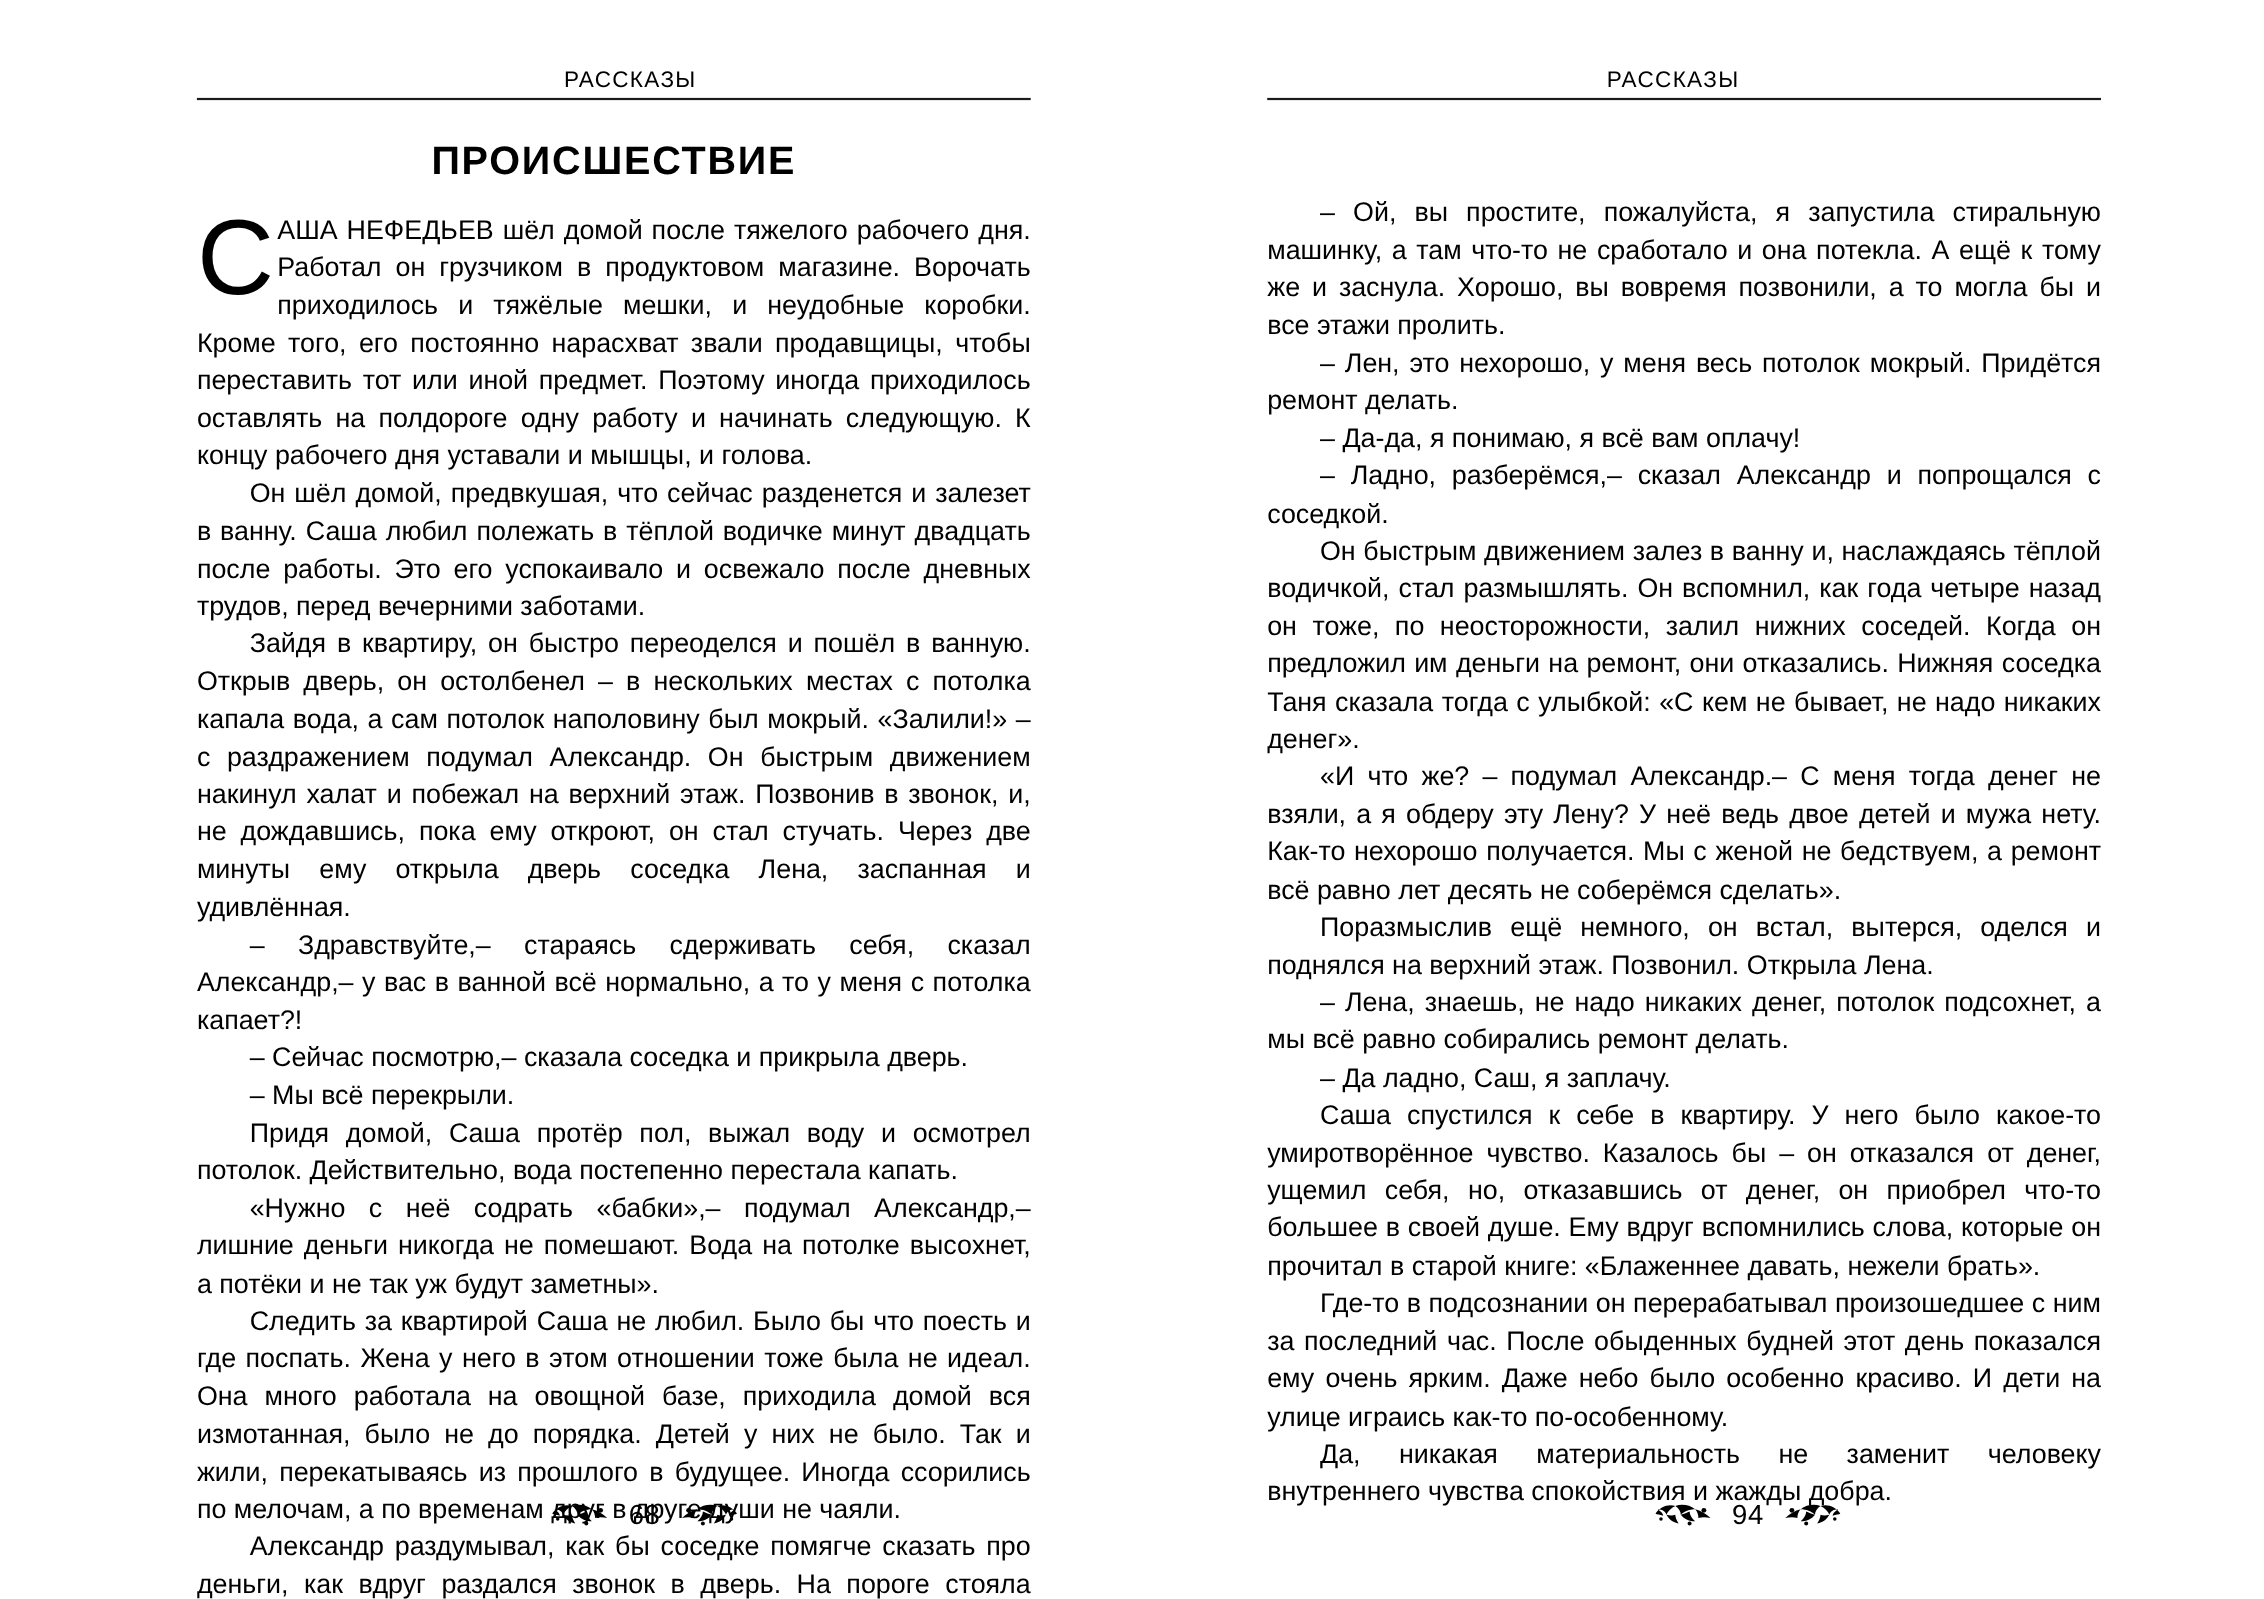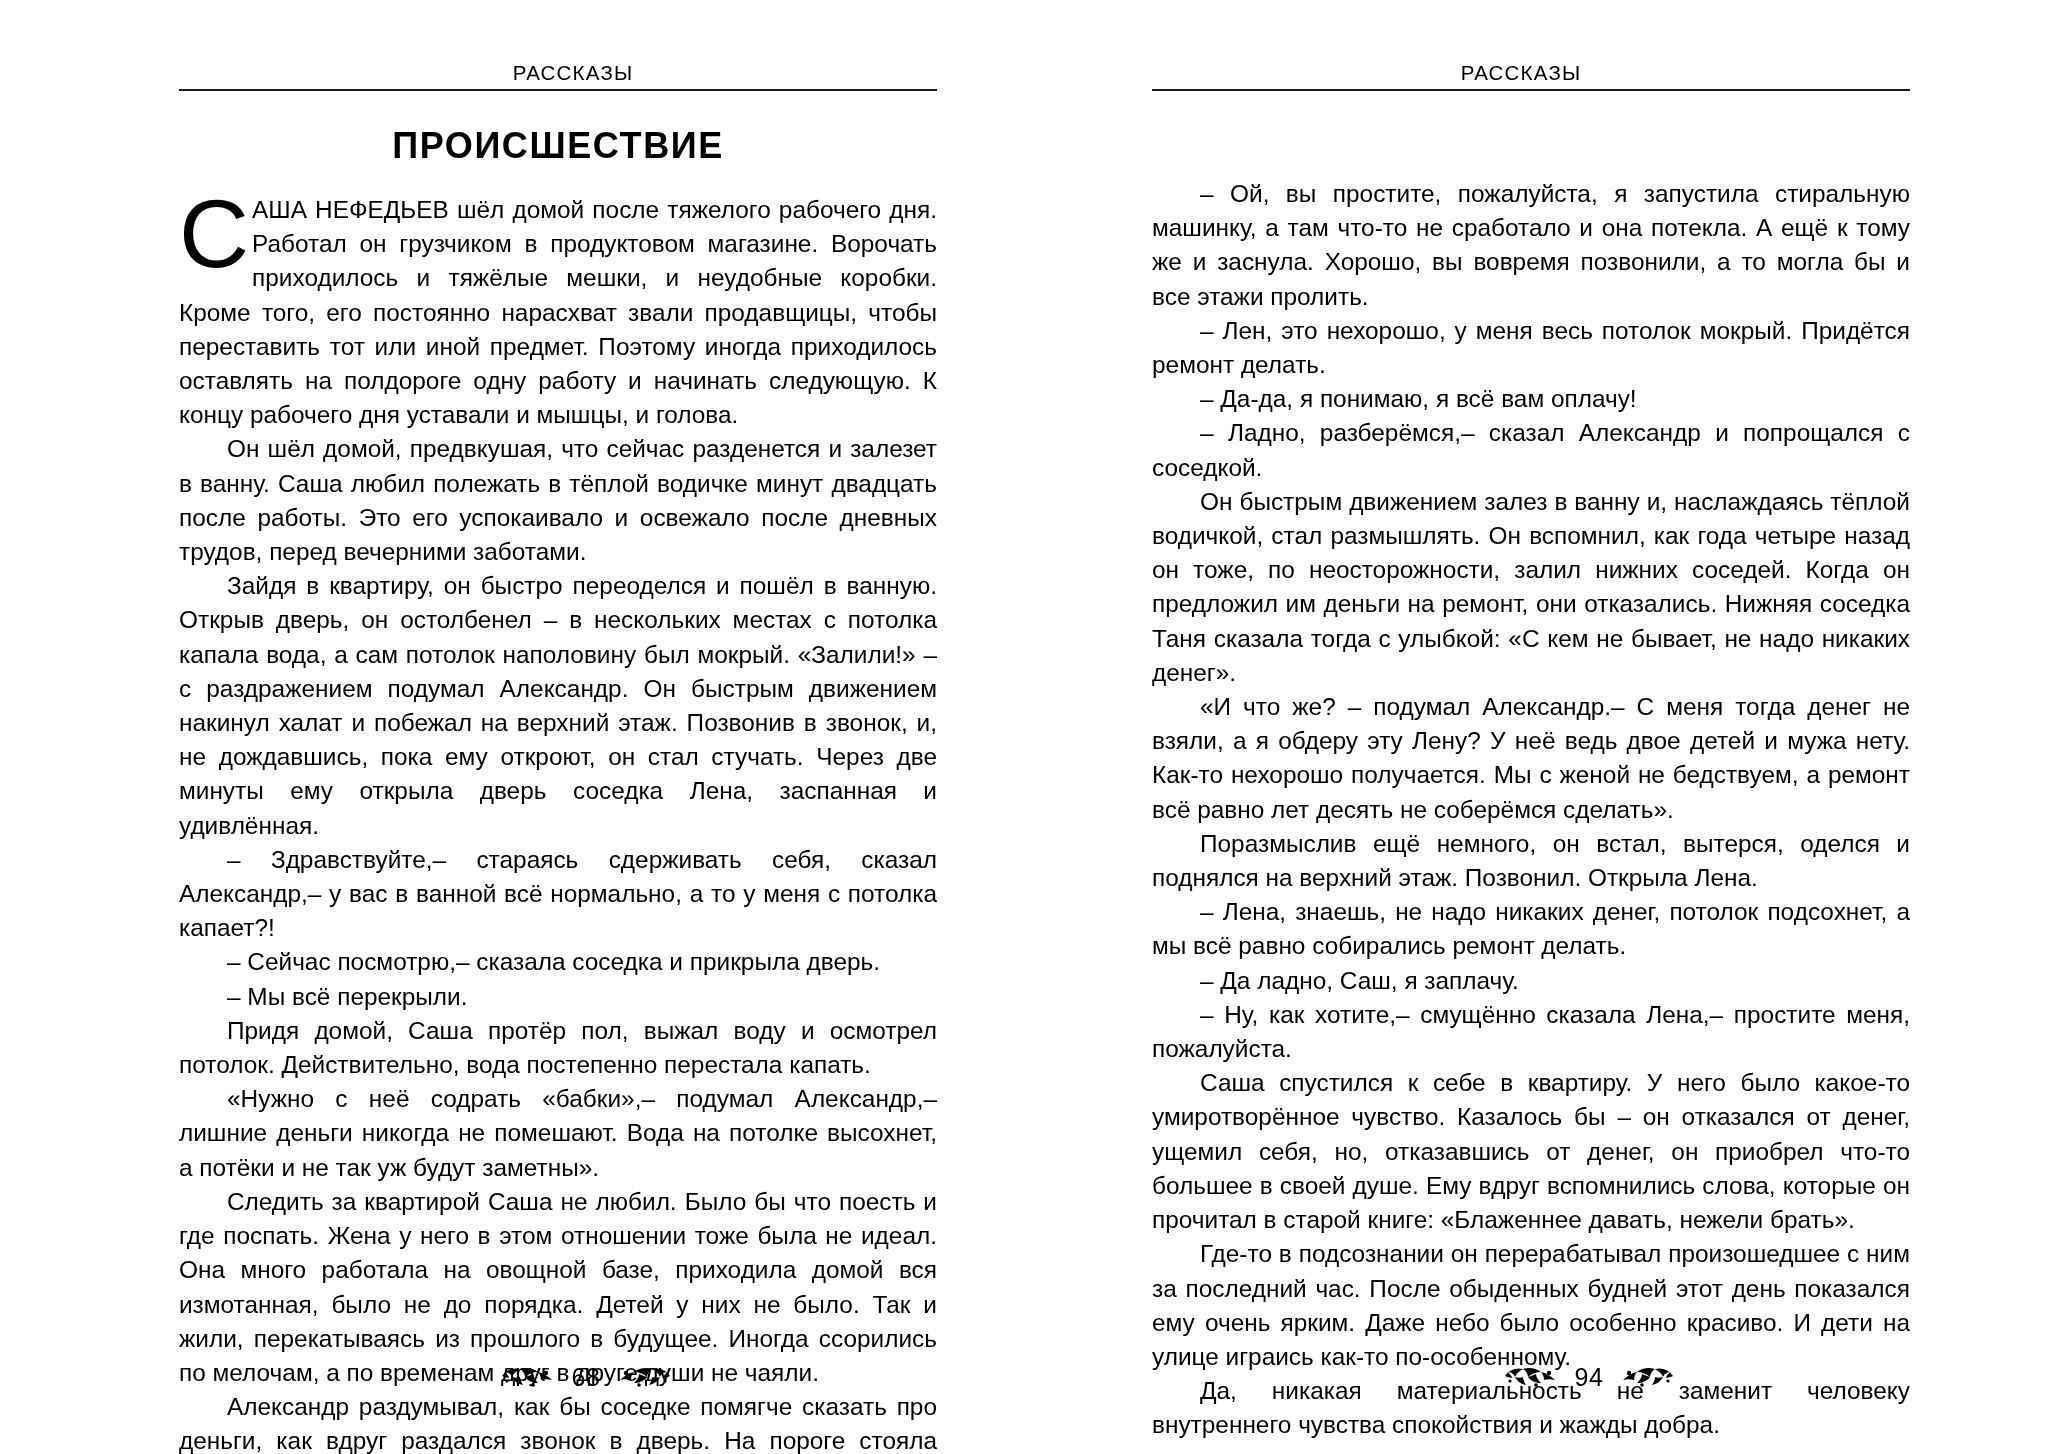--- a/index.html
+++ b/index.html
@@ -181,21 +181,20 @@
     <div class="col">
       <p>– Ой, вы простите, пожалуйста, я запустила стиральную машинку, а там что-то не сработало и она потекла. А ещё к тому же и заснула. Хорошо, вы вовремя позвонили, а то могла бы и все этажи пролить.</p>
       <p>– Лен, это нехорошо, у меня весь потолок мокрый. Придётся ремонт делать.</p>
       <p>– Да-да, я понимаю, я всё вам оплачу!</p>
       <p>– Ладно, разберёмся,– сказал Александр и попрощался с соседкой.</p>
       <p>Он быстрым движением залез в ванну и, наслаждаясь тёплой водичкой, стал размышлять. Он вспомнил, как года четыре назад он тоже, по неосторожности, залил нижних соседей. Когда он предложил им деньги на ремонт, они отказались. Нижняя соседка Таня сказала тогда с улыбкой: «С кем не бывает, не надо никаких денег».</p>
       <p>«И что же? – подумал Александр.– С меня тогда денег не взяли, а я обдеру эту Лену? У неё ведь двое детей и мужа нету. Как-то нехорошо получается. Мы с женой не бедствуем, а ремонт всё равно лет десять не соберёмся сделать».</p>
       <p>Поразмыслив ещё немного, он встал, вытерся, оделся и поднялся на верхний этаж. Позвонил. Открыла Лена.</p>
       <p>– Лена, знаешь, не надо никаких денег, потолок подсохнет, а мы всё равно собирались ремонт делать.</p>
       <p>– Да ладно, Саш, я заплачу.</p>
-      <p>– Ну, как хотите,– смущённо сказала Лена,– простите меня, пожалуйста.</p>
       <p>Саша спустился к себе в квартиру. У него было какое-то умиротворённое чувство. Казалось бы – он отказался от денег, ущемил себя, но, отказавшись от денег, он приобрел что-то большее в своей душе. Ему вдруг вспомнились слова, которые он прочитал в старой книге: «Блаженнее давать, нежели брать».</p>
       <p>Где-то в подсознании он перерабатывал произошедшее с ним за последний час. После обыденных будней этот день показался ему очень ярким. Даже небо было особенно красиво. И дети на улице играись как-то по-особенному.</p>
       <p>Да, никакая материальность не заменит человеку внутреннего чувства спокойствия и жажды добра.</p>
 
     </div>
 
     <div class="footer">
       <svg class="ornament" viewBox="0 0 56 26">
         <g fill="#000000">
           <path d="M2 13 C6 7, 13 4, 20 6 C16 8, 13 11, 12 14 C11 11, 8 9, 4 9 C7 11, 9 13, 9 15 C6 14, 3 14, 2 13 Z"></path>

